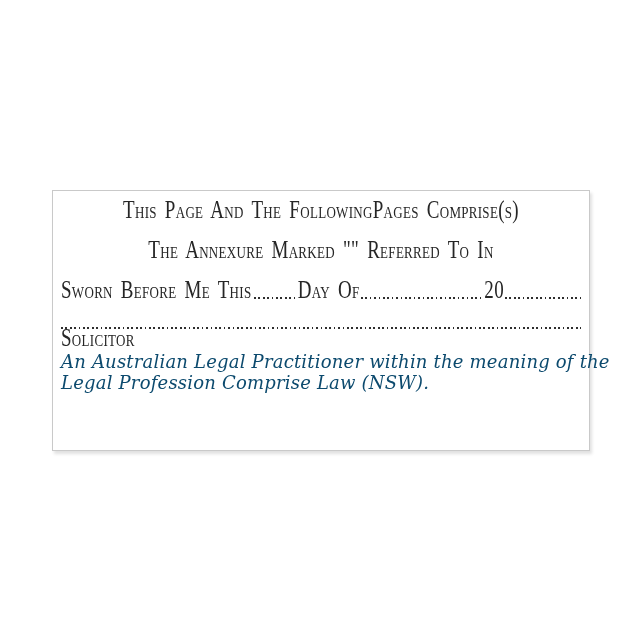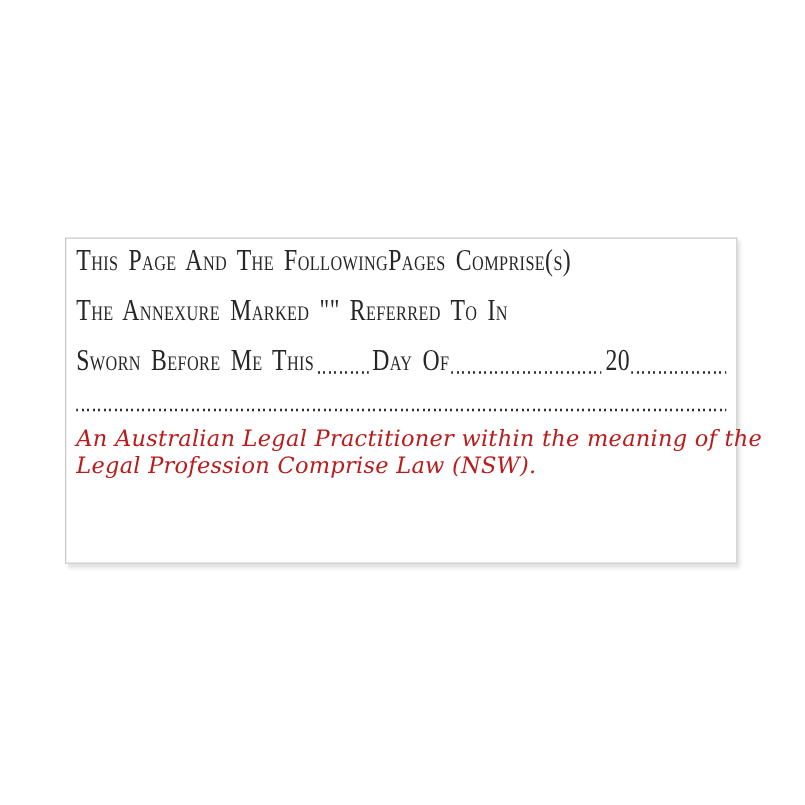--- a/index.html
+++ b/index.html
@@ -36,21 +36,21 @@
     line-height: 26px;
     height: 26px;
     margin-bottom: 14px;
     white-space: nowrap;
   }
   .row.last {
     margin-bottom: 0;
     justify-content: center;
   }
   .spread {
-    justify-content: flex-start;
+    justify-content: center;
   }
   .sc {
     font-family: "Liberation Serif", serif;
     font-size: 19px;
     font-variant: small-caps;
     letter-spacing: 0.3px;
     word-spacing: 3px;
     display: inline-block;
     transform: scaleY(1.28);
     transform-origin: 50% 78%;
@@ -72,27 +72,27 @@
     background-image: repeating-linear-gradient(to right, #2e2e2e 0 1.7px, transparent 1.7px 4.4px);
   }
   .solicitor-line {
     line-height: 20px;
     margin-top: 1px;
   }
   .solicitor-line .sc {
     font-size: 19px;
   }
   .description {
-    margin-top: 12px;
+    margin-top: 0;
     font-family: "DejaVu Serif", serif;
     font-style: italic;
     font-size: 18px;
     line-height: 21px;
     letter-spacing: 0.2px;
-    color: #b91c1c;
+    color: #0c4a6e;
   }
   .description span {
     display: block;
     white-space: nowrap;
   }
 </style>
 </head>
 <body>
 
 <div class="canvas">
@@ -113,20 +113,23 @@
       <span class="sc">Sworn Before Me This</span>
       <span class="leader g-short"></span>
       <span class="sc">Day Of</span>
       <span class="leader g-mid"></span>
       <span class="sc">20</span>
       <span class="leader g-year"></span>
     </div>
 
     <div class="dotted-rule"></div>
 
+    <div class="solicitor-line">
+      <span class="sc">Solicitor</span>
+    </div>
 
     <div class="description">
       <span>An Australian Legal Practitioner within the meaning of the</span>
       <span>Legal Profession Comprise Law (NSW).</span>
     </div>
 
   </div>
 </div>
 
 </body></html>

